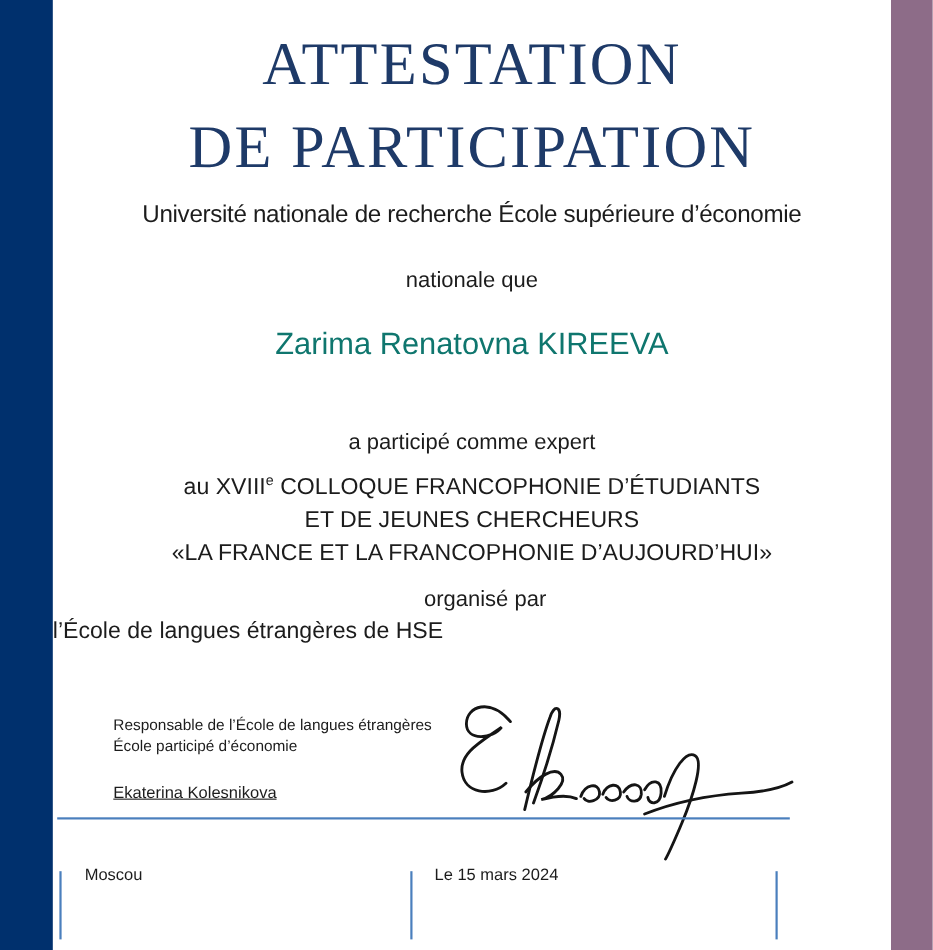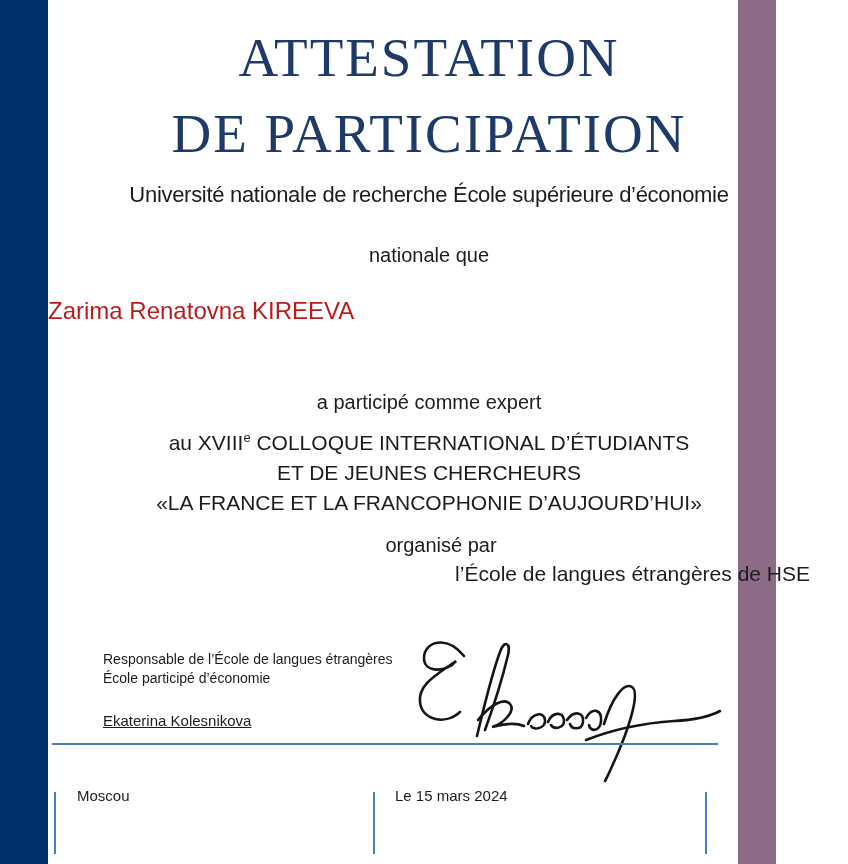--- a/index.html
+++ b/index.html
@@ -6,21 +6,21 @@
     margin: 0;
     padding: 0;
     width: 848px;
     height: 864px;
     background: #ffffff;
     overflow: hidden;
     font-family: "Liberation Sans", sans-serif;
   }
   .page {
     position: relative;
-    width: 776px;
+    width: 848px;
     height: 864px;
     background: #ffffff;
   }
   .bar-left {
     position: absolute;
     left: 0; top: 0;
     width: 48px; height: 864px;
     background: #00306d;
   }
   .bar-right {
@@ -62,22 +62,23 @@
     left: 0; top: 244px;
     width: 762px;
     text-align: center;
     font-size: 20px;
     color: #1c1c1c;
   }
   .recipient {
     position: absolute;
     left: 0; top: 297px;
     width: 762px;
-    font-size: 24px;
-    color: #b91c1c;
+    text-align: center;
+    font-size: 28px;
+    color: #0f766e;
   }
   .participated {
     position: absolute;
     left: 0; top: 391px;
     width: 762px;
     text-align: center;
     font-size: 20px;
     color: #1c1c1c;
   }
   .event-block {
@@ -99,21 +100,21 @@
     left: 12px; top: 534px;
     width: 762px;
     text-align: center;
     font-size: 20px;
     color: #1c1c1c;
   }
   .organizer {
     position: absolute;
     left: 0; top: 562px;
     width: 762px;
-    text-align: right;
+    text-align: left;
     font-size: 21px;
     color: #1c1c1c;
   }
   .role-block {
     position: absolute;
     left: 55px; top: 650px;
     width: 330px;
     font-size: 14px;
     line-height: 19px;
     color: #1c1c1c;
@@ -176,21 +177,21 @@
 
     <div class="subtitle">Université nationale de recherche École supérieure d’économie</div>
 
     <div class="certify">nationale que</div>
 
     <div class="recipient">Zarima Renatovna KIREEVA</div>
 
     <div class="participated">a participé comme expert</div>
 
     <div class="event-block">
-      <div><span>au XVIII</span><sup>e</sup><span> COLLOQUE INTERNATIONAL D’ÉTUDIANTS</span></div>
+      <div><span>au XVIII</span><sup>e</sup><span> COLLOQUE FRANCOPHONIE D’ÉTUDIANTS</span></div>
       <div>ET DE JEUNES CHERCHEURS</div>
       <div>«LA FRANCE ET LA FRANCOPHONIE D’AUJOURD’HUI»</div>
     </div>
 
     <div class="organized-by">organisé par</div>
 
     <div class="organizer">l’École de langues étrangères de HSE</div>
 
     <div class="role-block">
       <div>Responsable de l’École de langues étrangères</div>

